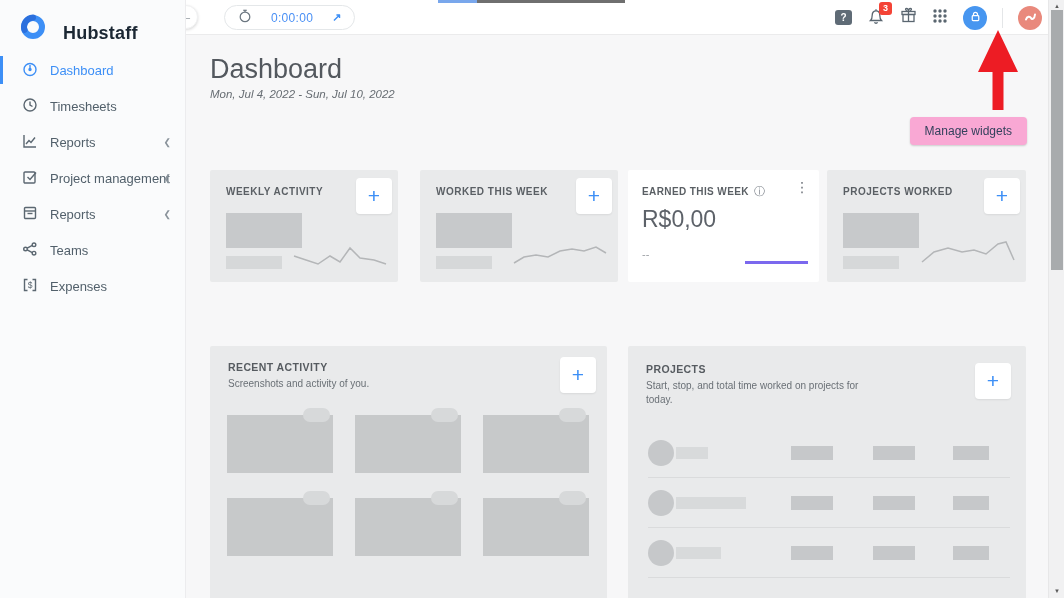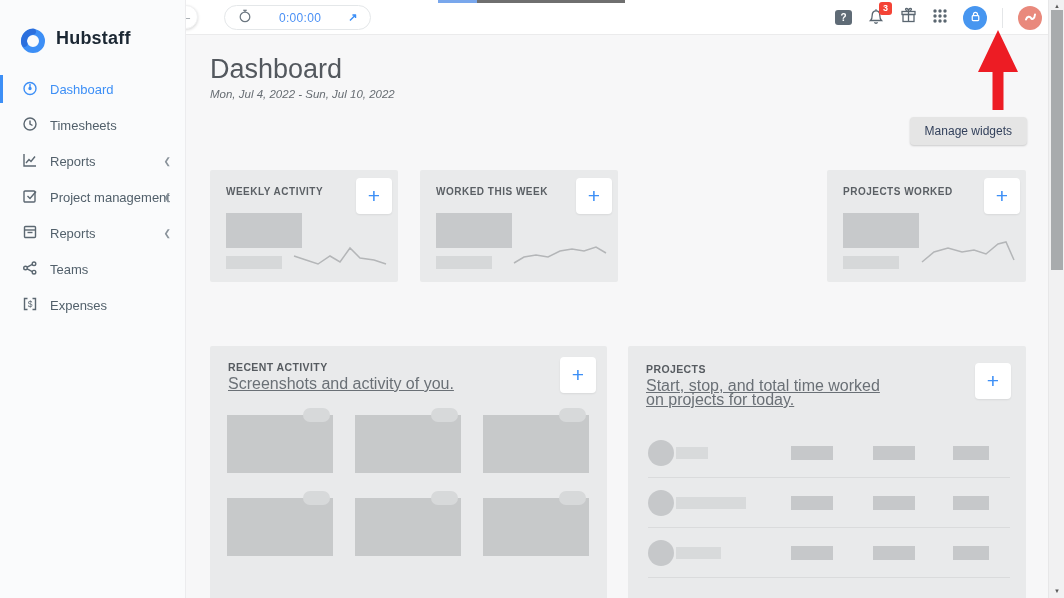--- a/index.html
+++ b/index.html
@@ -2,52 +2,52 @@
 <html style="--accent: #3d8ff6; --purple: #7b68ee; --badge-red: #f44336; --arrow-red: #ed1c24; --avatar-blue: #4796f0; --avatar-salmon: #e9897c; --page-bg: #f7f7f8;"><head>
 <meta charset="utf-8">
 <style>
   * { margin:0; padding:0; box-sizing:border-box; }
   html,body { width:1064px; height:598px; }
   body { font-family:"Liberation Sans", sans-serif; background:#fff; overflow:hidden; }
   .screen { position:relative; width:1064px; height:598px; background:var(--page-bg,#f7f7f8); overflow:hidden; }
 
   
   .sidebar { position:absolute; left:0; top:0; width:186px; height:598px; background:#fafbfc; border-right:1px solid #ececee; z-index:5; }
-  .brand { display:flex; align-items:flex-start; gap:10px; padding:9px 0 0 20px; height:44px;margin-top:19px; }
+  .brand { display:flex; align-items:flex-end; gap:17px; padding:9px 0 0 20px; height:44px; }
   .brand-name { font-size:18px; font-weight:bold; color:#1b2733; letter-spacing:.2px; }
   .nav { margin-top:8px; }
   .nav-item { position:relative; display:flex; align-items:center; gap:12px; height:36px; padding-left:22px; color:#52606b; font-size:13px; cursor:pointer; }
   .nav-item svg { flex:0 0 auto; }
   .nav-item .chev { position:absolute; right:14px; font-size:9px; color:#8a939b; }
   .nav-item.active { color:var(--accent,#3d8ff6); }
   .nav-item.active::before { content:""; position:absolute; left:0; top:4px; bottom:4px; width:3px; background:var(--accent,#3d8ff6); }
 
   
   .topbar { position:absolute; left:186px; top:0; right:16px; height:35px; background:#fff; border-bottom:1px solid #ebebec; z-index:4; }
   .back-btn { position:absolute; left:-12px; top:5px; width:24px; height:24px; border-radius:50%; background:#fff; border:1px solid #f0f1f2; box-shadow:0 1px 3px rgba(0,0,0,.15); color:#5f6a73; font-size:13px; line-height:22px; text-align:center; cursor:pointer; z-index:6; }
-  .timer-pill { position:absolute; left:38px; top:5px; height:25px; border:1px solid #e4e7e9; border-radius:13px; background:#fff; display:flex; align-items:center; gap:27px; padding:0 13px; cursor:pointer; }
+  .timer-pill { position:absolute; left:38px; top:5px; height:25px; border:1px solid #e4e7e9; border-radius:13px; background:#fff; display:flex; align-items:center; gap:19px; padding:0 13px; cursor:pointer; }
   .timer-time { font-size:12px; color:#4a90f5; letter-spacing:.3px; }
   .timer-open { font-size:11px; color:var(--accent,#3d8ff6); font-weight:bold; }
   .top-progress { position:absolute; left:252px; top:0; height:3px; width:187px; display:flex; }
   .top-progress .p-blue { width:39px; height:100%; background:#79a7ec; }
   .top-progress .p-gray { flex:1; height:100%; background:#6f6f6f; }
   .top-icons { position:absolute; right:6px; top:0; height:35px; display:flex; align-items:center; gap:15px; }
   .help-bubble { width:17px; height:15px; background:#5f6b76; border-radius:3px; color:#fff; font-size:10px; font-weight:bold; text-align:center; line-height:15px; cursor:pointer; }
   .icon-btn { position:relative; display:flex; align-items:center; justify-content:center; cursor:pointer; }
   .badge { position:absolute; top:-5px; right:-7px; min-width:13px; height:13px; padding:0 2px; background:var(--badge-red,#f44336); border-radius:3px; color:#fff; font-size:9px; line-height:13px; text-align:center; font-weight:bold; }
   .avatar { width:24px; height:24px; border-radius:50%; display:flex; align-items:center; justify-content:center; cursor:pointer; }
   .avatar-blue { background:var(--avatar-blue,#4796f0); }
   .avatar-salmon { background:var(--avatar-salmon,#e9897c); }
   .vdiv { width:1px; height:20px; background:#e4e6e8; }
 
   
   .content { position:absolute; left:186px; top:35px; right:16px; bottom:0; background:var(--page-bg,#f7f7f8); overflow:hidden; }
   .page-title { position:absolute; left:24px; top:19px; font-size:27px; font-weight:400; color:#53585e; }
   .page-date { position:absolute; left:24px; top:53px; font-size:11.5px; color:#676d73;font-style:italic; }
-  .manage-widgets { position:absolute; right:21px; top:82px; height:28px; padding:0 15px; background:#e5e5e5; border:none; border-radius:4px; box-shadow:0 1px 2px rgba(0,0,0,.18); font-size:12px; color:#33415c; font-family:inherit; cursor:pointer; }
+  .manage-widgets { position:absolute; right:21px; top:82px; height:28px; padding:0 15px; background:#f9a8d4; border:none; border-radius:4px; box-shadow:0 1px 2px rgba(0,0,0,.18); font-size:12px; color:#33415c; font-family:inherit; cursor:pointer; }
 
   .row1 { position:absolute; left:24px; top:135px; width:816px; height:112px; }
   .row2 { position:absolute; left:24px; top:271px; width:816px; height:257px;margin-top:40px; }
   .card { position:absolute; top:0; height:112px; background:#e9eaeb; border-radius:2px; }
   .card.white { background:#fff; }
   .card-title { position:absolute; left:16px; top:16px; font-size:10px; font-weight:bold; letter-spacing:.5px; color:#5a5f64; }
   .plus-btn { position:absolute; top:8px; right:6px; width:36px; height:36px; background:#fff; border:none; border-radius:4px; box-shadow:0 1px 2px rgba(0,0,0,.08); color:var(--accent,#3d8ff6); font-size:21px; font-weight:400; line-height:34px; text-align:center; cursor:pointer; z-index:2; }
   .ph-big { position:absolute; left:16px; top:43px; width:76px; height:35px; background:#c7c9cb; }
   .ph-small { position:absolute; left:16px; top:86px; width:56px; height:13px; background:#d6d8d9; }
   .spark { position:absolute; right:10px; bottom:12px; }
@@ -57,21 +57,21 @@
   .earned-title { font-size:10px; font-weight:bold; letter-spacing:.4px; color:#5a5f64; }
   .info-ic { font-size:11px; color:#7c828a; cursor:pointer; }
   .kebab { position:absolute; right:10px; top:10px; font-size:14px; color:#6d737a; cursor:pointer; line-height:14px; }
   .earned-value { position:absolute; left:14px; top:36px; font-size:23px; color:#5d6269; }
   .earned-dash { position:absolute; left:14px; top:78px; font-size:11px; color:#9b9fa4; }
   .purple-line { position:absolute; right:11px; bottom:18px; width:63px; height:3px; background:var(--purple,#7b68ee); }
 
   
   .big-card { position:absolute; top:0; background:#e9eaeb; border-radius:2px; }
   .bc-title { position:absolute; left:18px; top:15px; font-size:10.5px; font-weight:bold; letter-spacing:.4px; color:#565b60; }
-  .bc-sub { position:absolute; left:18px; top:31px; font-size:16px; color:#6a7076; line-height:14px;text-decoration:underline; }
+  .bc-sub { position:absolute; left:18px; top:31px; font-size:10px; color:#6a7076; line-height:14px; }
   .shots { position:absolute; left:17px; top:69px; display:grid; grid-template-columns:repeat(3,106px); grid-auto-rows:58px; column-gap:22px; row-gap:25px; }
   .shot { position:relative; background:#c7c9ca; }
   .shot .pill { position:absolute; top:-7px; right:3px; width:27px; height:14px; border-radius:7px; background:#d7d9da; }
 
   .ts-rows { position:absolute; left:0; top:82px; right:0; }
   .ts-row { position:relative; height:50px; }
   .ts-row::after { content:""; position:absolute; left:20px; right:16px; bottom:0; height:1px; background:#dadbdc; }
   .ts-circle { position:absolute; left:20px; top:12px; width:26px; height:26px; border-radius:50%; background:#c6c8ca; }
   .ts-name { position:absolute; left:48px; top:19px; height:12px; background:#d4d6d8; }
   .ts-bar { position:absolute; top:18px; height:14px; background:#c6c8ca; }
@@ -271,20 +271,30 @@
         </svg>
       </div>
       <div class="card" style="left:210px;width:198px;">
         <div class="card-title">WORKED THIS WEEK</div>
         <button class="plus-btn">+</button>
         <div class="ph-big"></div>
         <div class="ph-small"></div>
         <svg class="spark" width="96" height="32" viewBox="0 0 96 32">
           <polyline points="2,25 12,19 24,17 36,19 48,13 60,11 72,13 84,9 94,15" fill="none" stroke="#b4b6b8" stroke-width="1.5"></polyline>
         </svg>
+      </div>
+      <div class="card white" style="left:418px;width:191px;">
+        <div class="earned-head">
+          <span class="earned-title">EARNED THIS WEEK</span>
+          <span class="info-ic">ⓘ</span>
+        </div>
+        <span class="kebab">⋮</span>
+        <div class="earned-value">R$0,00</div>
+        <div class="earned-dash">--</div>
+        <div class="purple-line"></div>
       </div>
       <div class="card" style="left:617px;width:199px;">
         <div class="card-title">PROJECTS WORKED</div>
         <button class="plus-btn">+</button>
         <div class="ph-big"></div>
         <div class="ph-small"></div>
         <svg class="spark" width="96" height="32" viewBox="0 0 96 32">
           <polyline points="2,24 14,14 28,10 42,14 54,12 66,16 78,6 86,4 94,22" fill="none" stroke="#b4b6b8" stroke-width="1.5"></polyline>
         </svg>
       </div>

